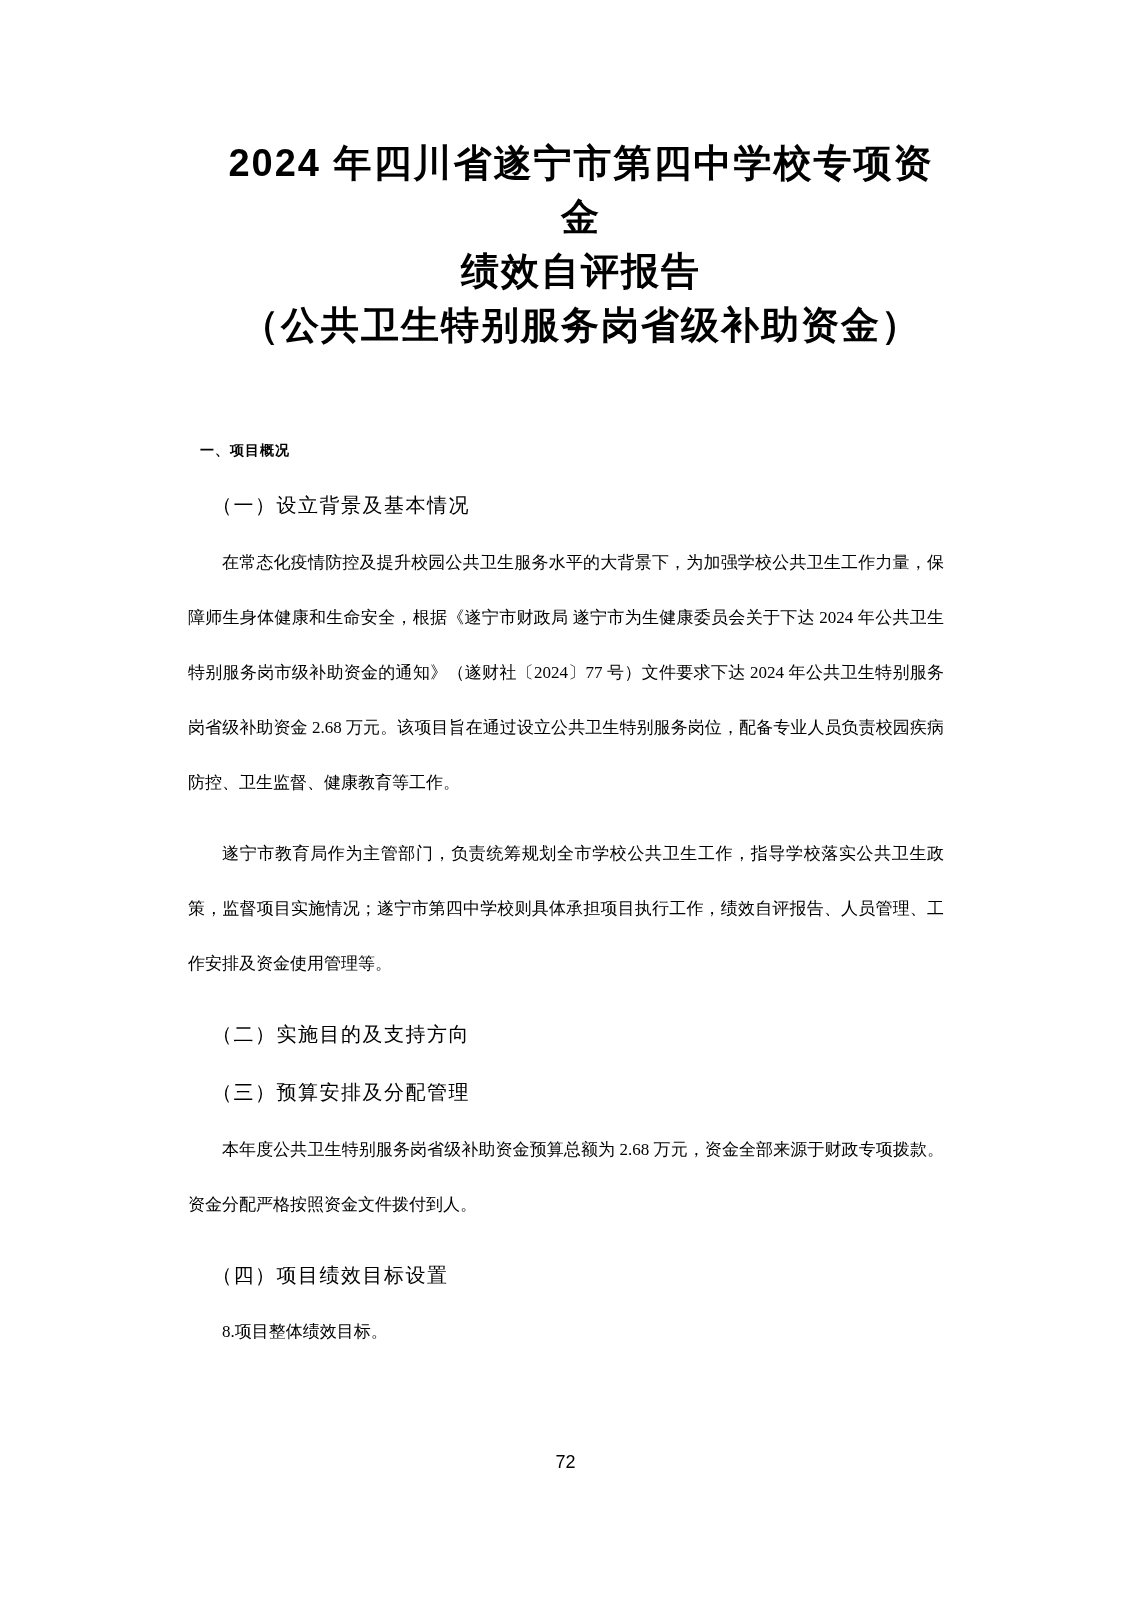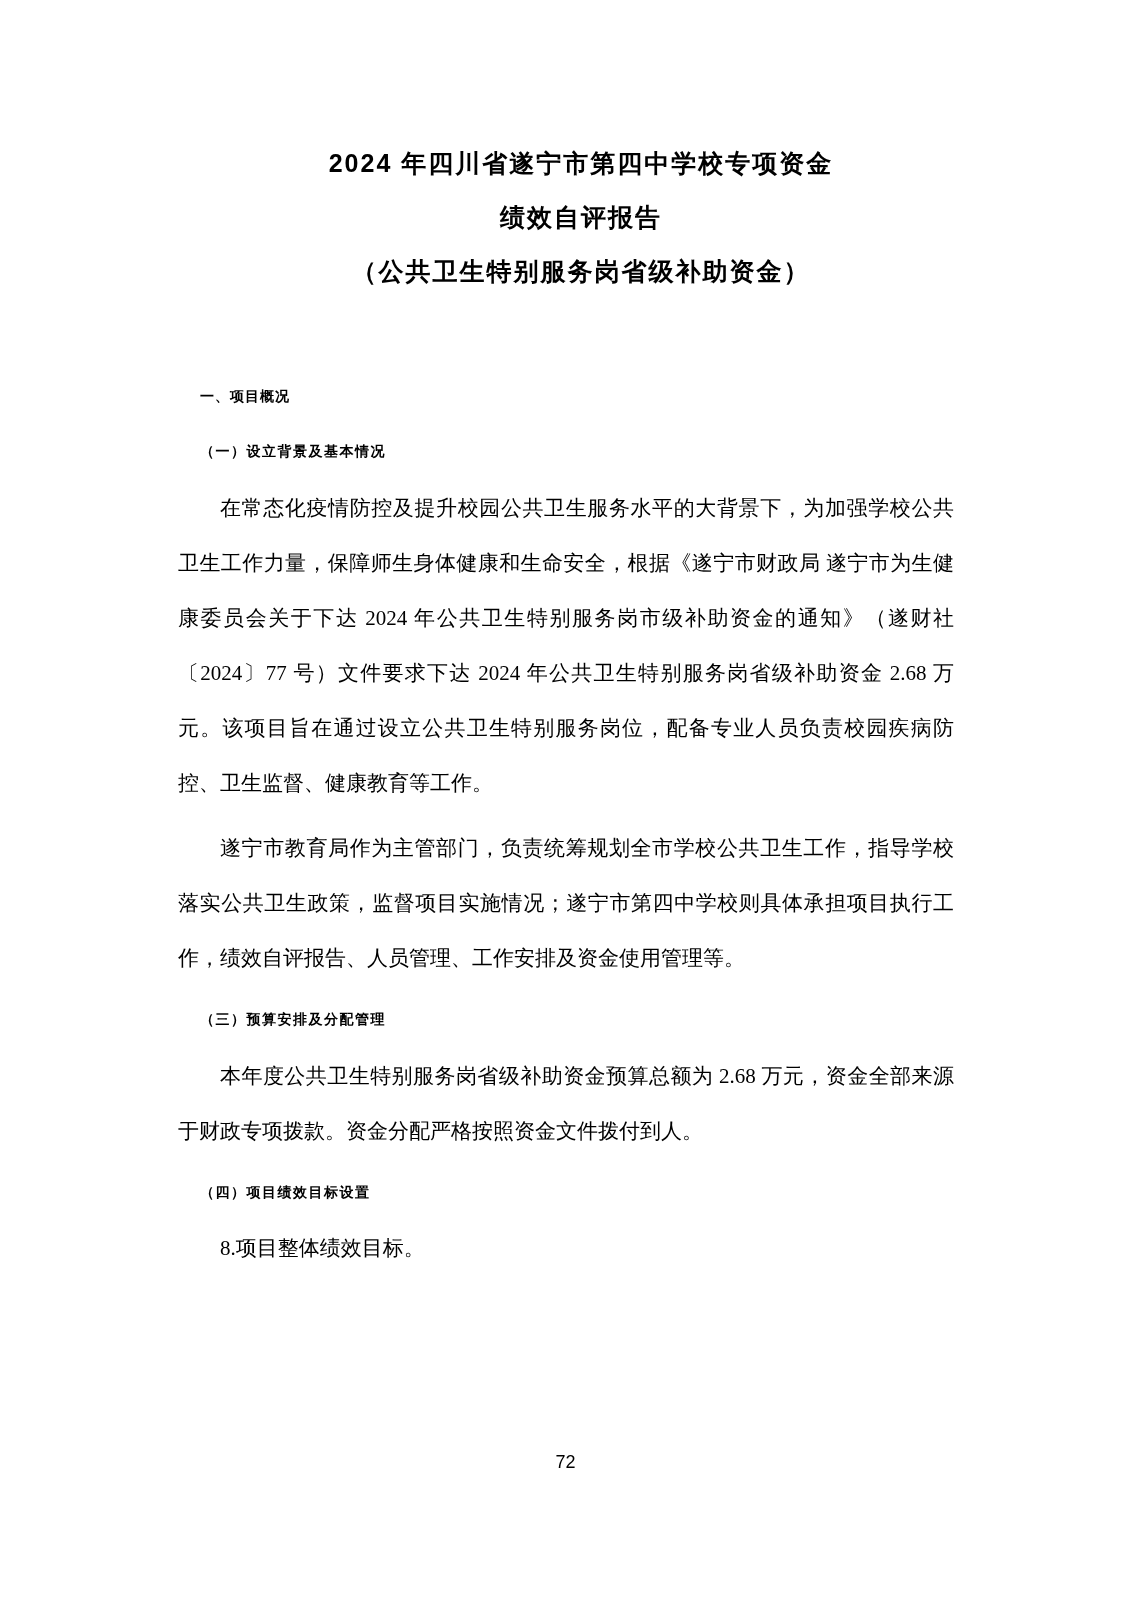--- a/index.html
+++ b/index.html
@@ -20,46 +20,46 @@
   .content {
     position: absolute;
     left: 172px;
     top: 0;
     width: 788px;
   }
   .doc-title {
     margin: 136px 12px 0 42px;
     font-family: "Liberation Sans", sans-serif;
     font-weight: 700;
-    font-size: 25px;
+    font-size: 38px;
     line-height: 54px;
     letter-spacing: 2px;
     text-align: center;
   }
   .h1 {
     margin: 71px 0 0 0;
     font-family: "Liberation Sans", sans-serif;
     font-weight: 700;
     font-size: 14px;
     line-height: 55px;
     text-indent: 2em;
     letter-spacing: 1px;
   }
   .h2 {
     margin: 0;
     font-family: "Liberation Serif", serif;
-    font-weight: 700;
-    font-size: 14px;
+    font-weight: 400;
+    font-size: 20px;
     line-height: 55px;
     text-indent: 2em;
     letter-spacing: 1.5px;
   }
   .para {
-    margin: 6px;
-    font-size: 21px;
+    margin: 16px;
+    font-size: 17px;
     line-height: 55px;
     text-align: justify;
     text-indent: 2em;
   }
   .page-number {
     position: absolute;
     top: 1452px;
     left: 0;
     width: 100%;
     text-align: center;
@@ -81,20 +81,21 @@
     </div>
 
     <div class="h1">一、项目概况</div>
 
     <div class="h2" style="margin-top:0;">（一）设立背景及基本情况</div>
 
     <p class="para" style="margin-top:2px;">在常态化疫情防控及提升校园公共卫生服务水平的大背景下，为加强学校公共卫生工作力量，保障师生身体健康和生命安全，根据《遂宁市财政局 遂宁市为生健康委员会关于下达 2024 年公共卫生特别服务岗市级补助资金的通知》（遂财社〔2024〕77 号）文件要求下达 2024 年公共卫生特别服务岗省级补助资金 2.68 万元。该项目旨在通过设立公共卫生特别服务岗位，配备专业人员负责校园疾病防控、卫生监督、健康教育等工作。</p>
 
     <p class="para" style="margin-top:10px;">遂宁市教育局作为主管部门，负责统筹规划全市学校公共卫生工作，指导学校落实公共卫生政策，监督项目实施情况；遂宁市第四中学校则具体承担项目执行工作，绩效自评报告、人员管理、工作安排及资金使用管理等。</p>
 
+    <div class="h2" style="margin-top:7px;">（二）实施目的及支持方向</div>
 
 
     <div class="h2" style="margin-top:3px;">（三）预算安排及分配管理</div>
 
     <p class="para" style="margin-top:2px;">本年度公共卫生特别服务岗省级补助资金预算总额为 2.68 万元，资金全部来源于财政专项拨款。资金分配严格按照资金文件拨付到人。</p>
 
     <div class="h2" style="margin-top:0;">（四）项目绩效目标设置</div>
 
     <p class="para" style="margin-top:1px;">8.项目整体绩效目标。</p>
 

